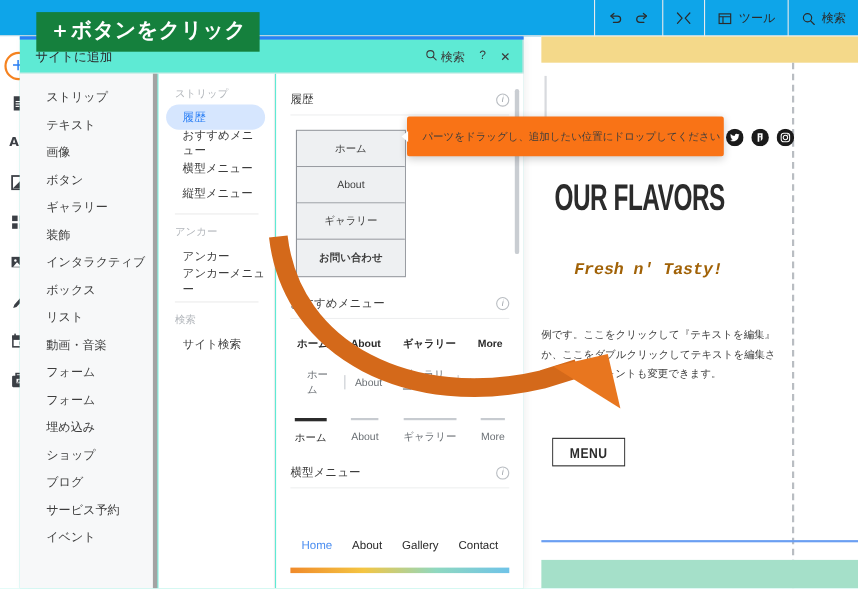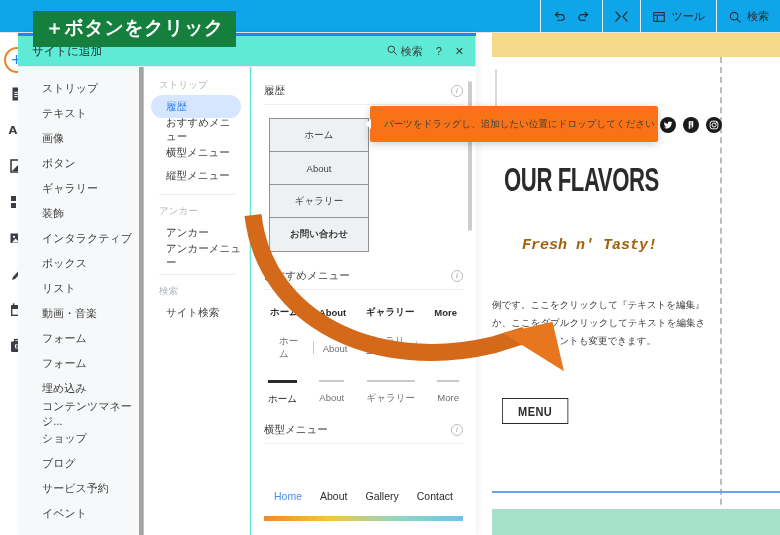--- a/index.html
+++ b/index.html
@@ -358,21 +358,20 @@
         <div class="cat">ボタン</div>
         <div class="cat">ギャラリー</div>
         <div class="cat">装飾</div>
         <div class="cat">インタラクティブ</div>
         <div class="cat">ボックス</div>
         <div class="cat">リスト</div>
         <div class="cat">動画・音楽</div>
         <div class="cat">フォーム</div>
         <div class="cat">フォーム</div>
         <div class="cat">埋め込み</div>
-        <div class="cat">コンテンツマネージ...</div>
         <div class="cat">ショップ</div>
         <div class="cat">ブログ</div>
         <div class="cat">サービス予約</div>
         <div class="cat">イベント</div>
       </div>
 
     <div class="subs" id="subs">
         <div class="sub-h">ストリップ</div>
         <div class="sub sel">履歴</div>
         <div class="sub">おすすめメニュー</div>

